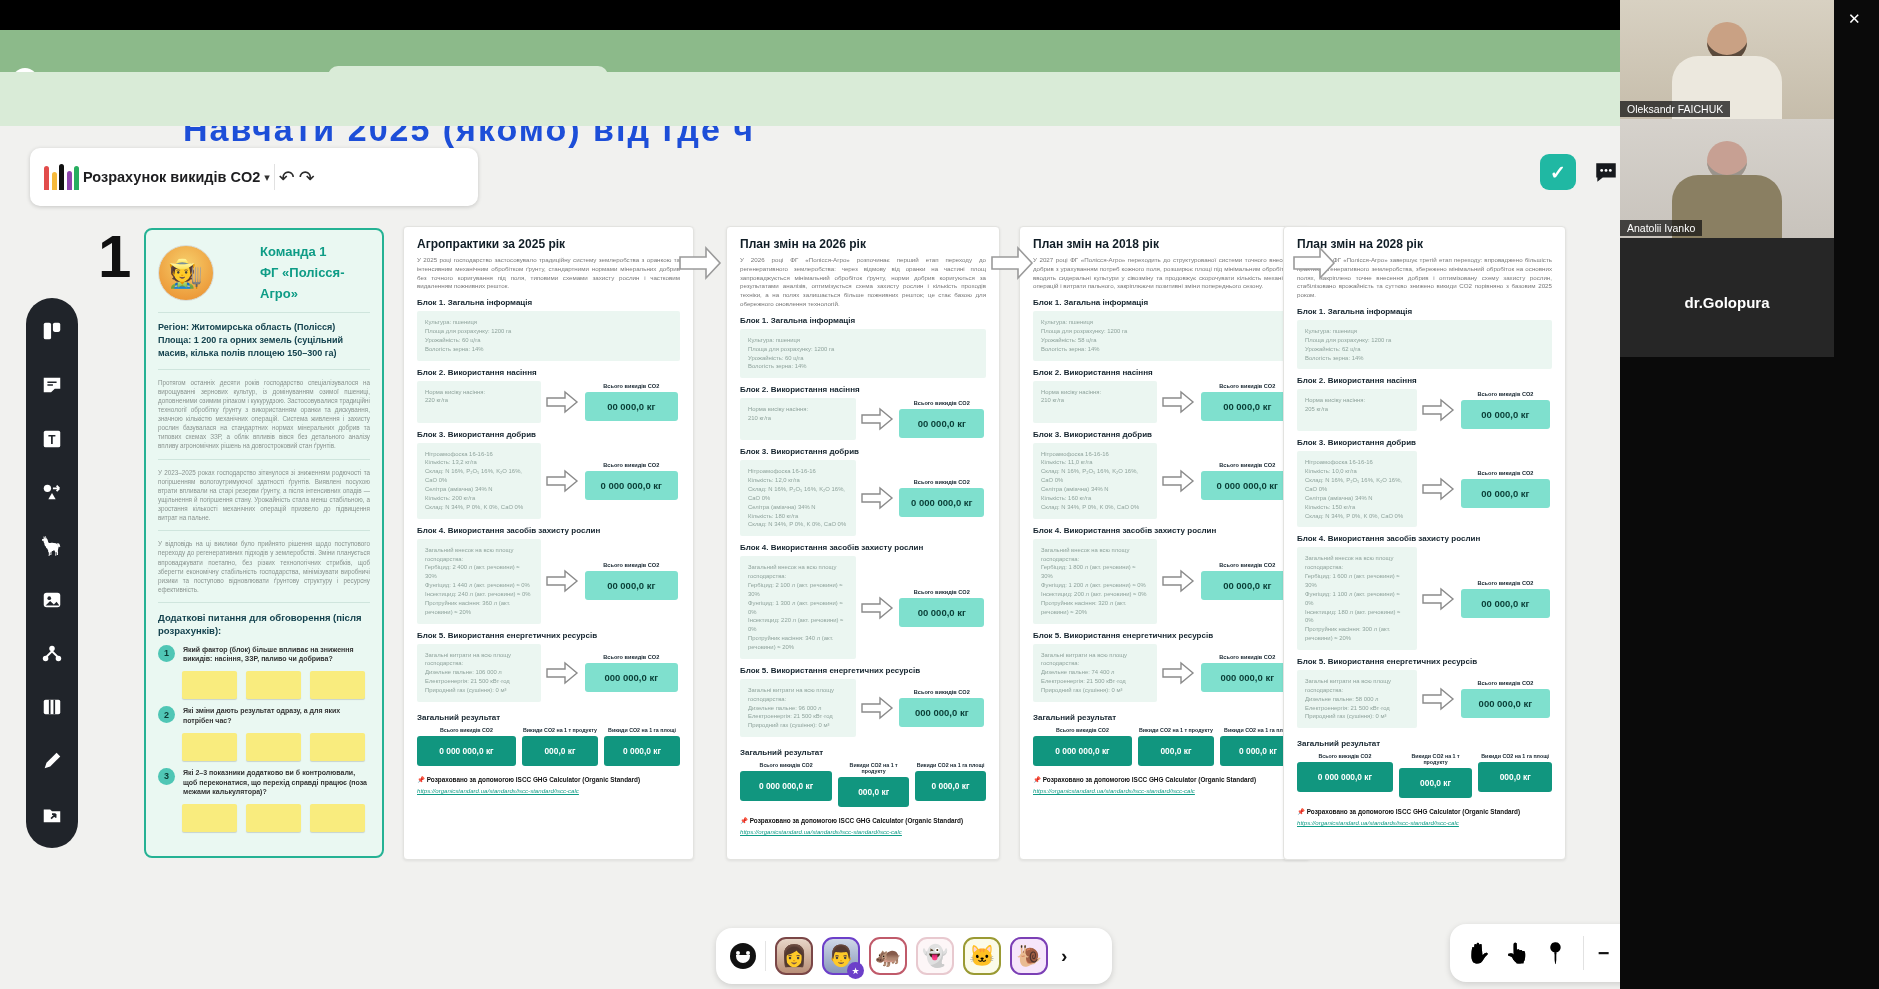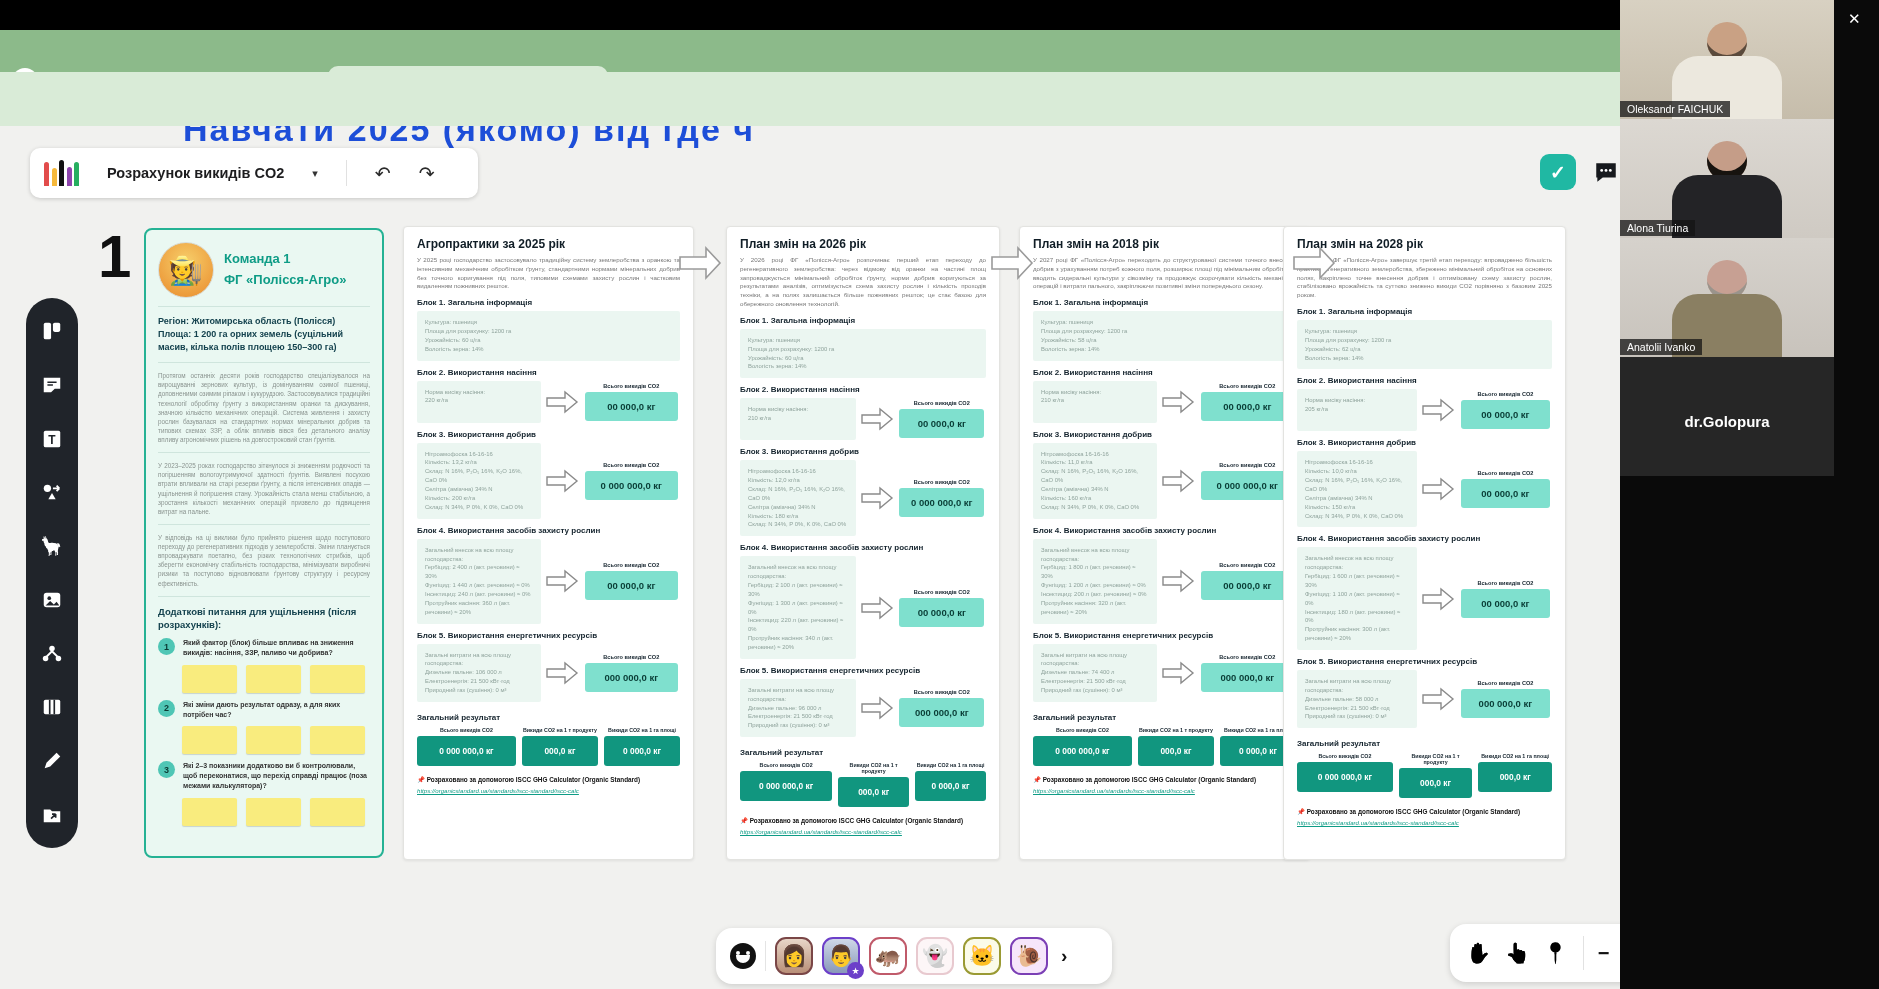--- a/index.html
+++ b/index.html
@@ -29,22 +29,22 @@
   .urlpill{position:absolute;left:152px;top:81px;width:1290px;height:36px;background:#F3F9F2;border-radius:18px;
     display:flex;align-items:center;padding:0 14px;box-sizing:border-box;gap:10px;}
   .url-text{font-size:13.5px;color:#3c463c;white-space:nowrap;overflow:hidden;}
   .tune-icon{width:16px;height:16px;border-radius:50%;background:#e2ece1;color:#516451;font-size:10px;
     display:flex;align-items:center;justify-content:center;}
   .urlicons{position:absolute;top:88px;font-size:17px;color:#3b463b;}
   
   .canvas{position:absolute;left:0;top:126px;width:1620px;height:863px;background:#F1F1EF;overflow:hidden;}
   .clipped-heading{position:absolute;left:183px;top:0;height:22px;overflow:hidden;}
   .clipped-heading div{font-size:34px;font-weight:bold;color:#1d4ed8;transform:translateY(-16px);white-space:nowrap;letter-spacing:2px;}
-  .muralbar{position:absolute;left:30px;top:22px;width:448px;height:50px;background:#fff;border-radius:10px;
-    box-shadow:0 1px 4px rgba(0,0,0,.18);display:flex;align-items:center;padding:12px 14px;box-sizing:border-box;gap:28px;}
+  .muralbar{position:absolute;left:30px;top:22px;width:448px;height:58px;background:#fff;border-radius:10px;
+    box-shadow:0 1px 4px rgba(0,0,0,.18);display:flex;align-items:center;padding:12px 14px;box-sizing:border-box;gap:4px;}
   .mlogo{display:flex;align-items:flex-end;gap:2.5px;height:26px;}
   .mlogo i{width:5px;border-radius:3px 3px 0 0;}
   .mtitle{font-size:14.5px;font-weight:bold;color:#1d1d1f;}
   .mchev{font-size:11px;color:#333;}
   .mdiv{width:1px;height:26px;background:#e1e1e1;}
   .histbtn{font-size:19px;color:#2b2b2b;}
   .check-btn{position:absolute;left:1540px;top:28px;width:36px;height:36px;border-radius:9px;background:#20B8A3;
     color:#fff;font-size:19px;font-weight:bold;display:flex;align-items:center;justify-content:center;}
   .chat-btn{position:absolute;left:1586px;top:26px;width:40px;height:40px;display:flex;align-items:center;justify-content:center;}
   .bignum{position:absolute;left:98px;top:96px;font-size:60px;font-weight:bold;color:#111;}
@@ -53,21 +53,21 @@
     display:flex;flex-direction:column;align-items:center;padding:20px 0;box-sizing:border-box;justify-content:space-between;}
   .ltool{width:26px;height:26px;display:flex;align-items:center;justify-content:center;color:#fff;}
   .ltool svg{width:22px;height:22px;}
   .llama{font-size:18px;filter:grayscale(1) brightness(3.2);}
   
   .team{position:absolute;left:144px;top:102px;width:240px;height:630px;background:#EAF8F2;border:2px solid #25B294;
     border-radius:8px;box-sizing:border-box;padding:12px 12px;overflow:hidden;}
   .team-head{display:flex;gap:10px;align-items:center;}
   .avatar{width:54px;height:54px;border-radius:50%;background:radial-gradient(circle at 50% 35%,#F7CF6B,#E98A2B);
     display:flex;align-items:center;justify-content:center;font-size:28px;flex:none;border:1px solid #d8dedb;}
-  .team-title{font-size:13px;font-weight:bold;color:#0E9C86;line-height:1.6;}
+  .team-title{font-size:13px;font-weight:bold;color:#0E9C86;line-height:1.6;margin-left:36px;}
   .tdivider{height:1px;background:#cfe5dd;margin:8px 0;}
   .team-meta{font-size:9px;font-weight:bold;color:#14424E;line-height:1.45;}
   .tpara{font-size:6.3px;color:#8a938f;line-height:1.45;text-align:justify;margin:6px 0;}
   .qhead{font-size:9.5px;font-weight:bold;color:#14424E;line-height:1.4;margin:8px 0 4px;}
   .qrow{display:flex;gap:8px;margin-top:7px;}
   .qnum{width:17px;height:17px;border-radius:50%;background:#4FC6B5;color:#0b3a33;font-size:9px;font-weight:bold;
     display:flex;align-items:center;justify-content:center;flex:none;}
   .qtext{font-size:7px;font-weight:bold;color:#333;line-height:1.4;}
   .stickies{display:flex;gap:9px;margin:7px 0 2px 24px;}
   .sticky{width:55px;height:28px;background:#F9EC7E;border-radius:2px;position:relative;box-shadow:0 1px 1px rgba(0,0,0,.15);}
@@ -298,21 +298,21 @@
       <div class="tdivider"></div>
       <div class="team-meta" style="white-space:pre-line">Регіон: Житомирська область (Полісся)
 Площа: 1 200 га орних земель (суцільний масив, кілька полів площею 150–300 га)</div>
       <div class="tdivider"></div>
       <div class="tpara">Протягом останніх десяти років господарство спеціалізувалося на вирощуванні зернових культур, із домінуванням озимої пшениці, доповненими озимим ріпаком і кукурудзою. Застосовувалися традиційні технології обробітку ґрунту з використанням оранки та дискування, значною кількістю механічних операцій. Система живлення і захисту рослин базувалася на стандартних нормах мінеральних добрив та типових схемах ЗЗР, а облік впливів вівся без детального аналізу впливу агрономічних рішень на довгостроковий стан ґрунтів.</div>
       <div class="tdivider"></div>
       <div class="tpara">У 2023–2025 роках господарство зіткнулося зі зниженням родючості та погіршенням вологоутримуючої здатності ґрунтів. Виявлені посухою втрати впливали на старі резерви ґрунту, а після інтенсивних опадів — ущільнення й погіршення стану. Урожайність стала менш стабільною, а зростання кількості механічних операцій призвело до підвищення витрат на пальне.</div>
       <div class="tdivider"></div>
       <div class="tpara">У відповідь на ці виклики було прийнято рішення щодо поступового переходу до регенеративних підходів у землеробстві. Зміни планується впроваджувати поетапно, без різких технологічних стрибків, щоб зберегти економічну стабільність господарства, мінімізувати виробничі ризики та поступово відновлювати ґрунтову структуру і ресурсну ефективність.</div>
       <div class="tdivider"></div>
-      <div class="qhead">Додаткові питання для ущільнення (після розрахунків):</div>
+      <div class="qhead">Додаткові питання для обговорення (після розрахунків):</div>
       <div>
 
           <div class="qblock">
             <div class="qrow">
               <span class="qnum">1</span>
               <span class="qtext">Який фактор (блок) більше впливає на зниження викидів: насіння, ЗЗР, паливо чи добрива?</span>
             </div>
             <div class="stickies">
               <div class="sticky"></div>
               <div class="sticky"></div>
@@ -766,26 +766,20 @@
     <div class="tiles">
 
         <div class="tile" data-variant="faichuk">
 
           <div class="head-sil"></div>
           <div class="body-sil"></div>
           <div class="plate">Oleksandr FAICHUK</div>
         </div>
 
 
-        <div class="tile" data-variant="tiurina">
-
-          <div class="head-sil"></div>
-          <div class="body-sil"></div>
-          <div class="plate">Alona Tiurina</div>
-        </div>
 
         <div class="tile" data-variant="ivanko">
 
           <div class="head-sil"></div>
           <div class="body-sil"></div>
           <div class="plate">Anatolii Ivanko</div>
         </div>
 
         <div class="tile" data-variant="golopura">
 

